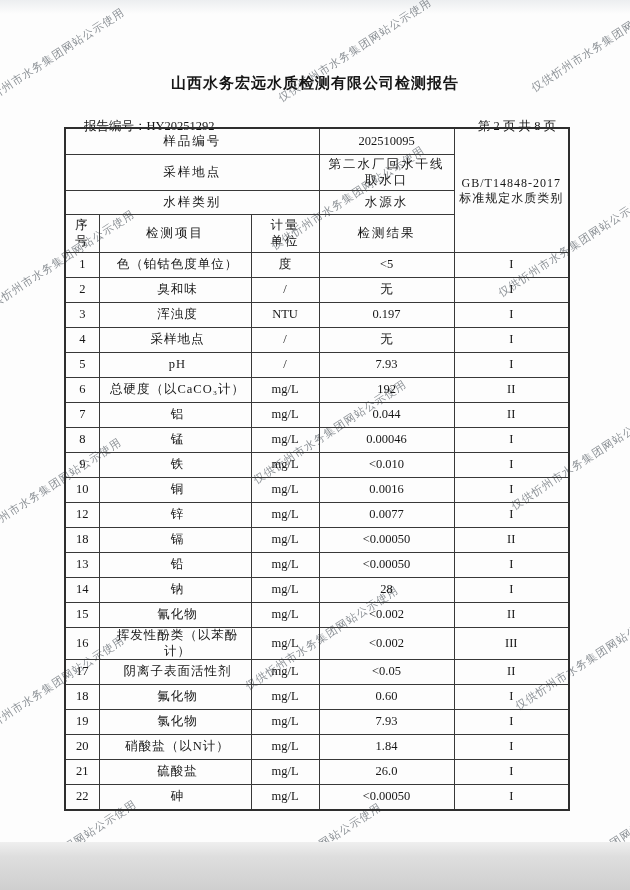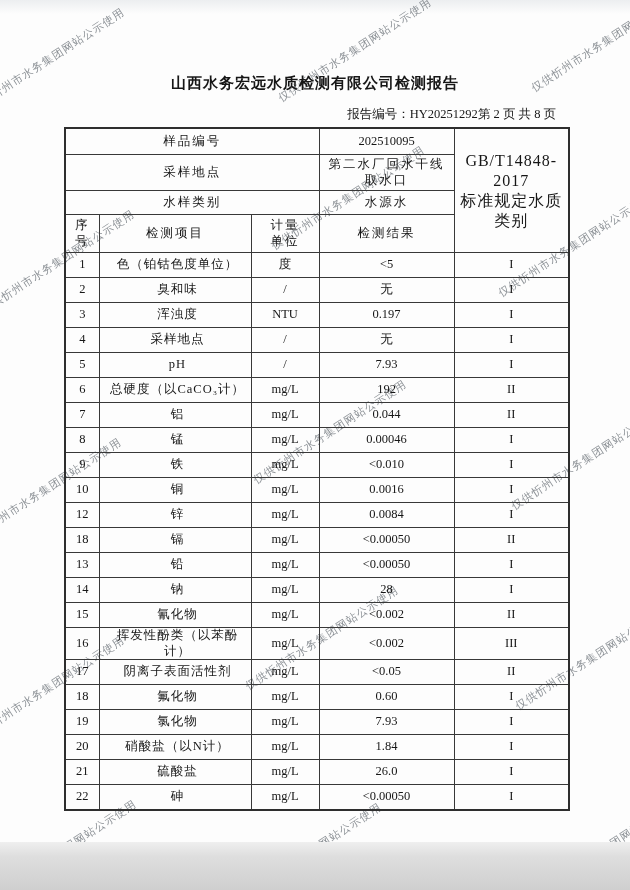--- a/index.html
+++ b/index.html
@@ -46,24 +46,24 @@
     left: 0; top: 74px;
     width: 100%;
     margin: 0;
     text-align: center;
     font-size: 15px;
     font-weight: bold;
     letter-spacing: 1px;
   }
   .meta {
     position: absolute;
-    left: 84px; top: 106px;
+    left: 84px; top: 118px;
     width: 472px;
     display: flex;
-    justify-content: flex-end;
+    justify-content: space-between;
     font-size: 12.5px;
   }
   .report-table {
     position: absolute;
     left: 64px; top: 127px;
     width: 504px;
     border-collapse: collapse;
     table-layout: fixed;
     font-size: 12.5px;
   }
@@ -77,21 +77,21 @@
   }
   .report-table { border: 2px solid #2e2e2e; }
   .r-info1 td { height: 25px; }
   .r-info2 td { height: 35px; }
   .r-info3 td { height: 23px; text-align: center; }
   .r-head  td { height: 37px; }
   .cjk { letter-spacing: 2px; }
   .pre { white-space: pre-line; }
   .col-item { text-align: left; padding-left: 7px !important; letter-spacing: 1px; }
   .col-no, .col-class { letter-spacing: 0; }
-  .std-cell { font-size: 16px; letter-spacing: 1px; }
+  .std-cell { font-size: 12px; letter-spacing: 1px; }
   
   .r-data td { height: 24px; }
 </style>
 </head>
 <body>
 
 <div class="page">
   <div class="top-tint"></div>
   <div class="wm-layer">
       <div class="wm" style="left: 48px; top: 60px;">仅供忻州市水务集团网站公示使用</div>
@@ -223,21 +223,21 @@
             <td class="col-no">10</td>
             <td class="col-item">铜</td>
             <td class="col-unit">mg/L</td>
             <td class="col-result">0.0016</td>
             <td class="col-class">I</td>
           </tr>
           <tr class="r-data">
             <td class="col-no">12</td>
             <td class="col-item">锌</td>
             <td class="col-unit">mg/L</td>
-            <td class="col-result">0.0084</td>
+            <td class="col-result">0.0077</td>
             <td class="col-class">I</td>
           </tr>
           <tr class="r-data">
             <td class="col-no">18</td>
             <td class="col-item">镉</td>
             <td class="col-unit">mg/L</td>
             <td class="col-result">&lt;0.00050</td>
             <td class="col-class">II</td>
           </tr>
           <tr class="r-data">

